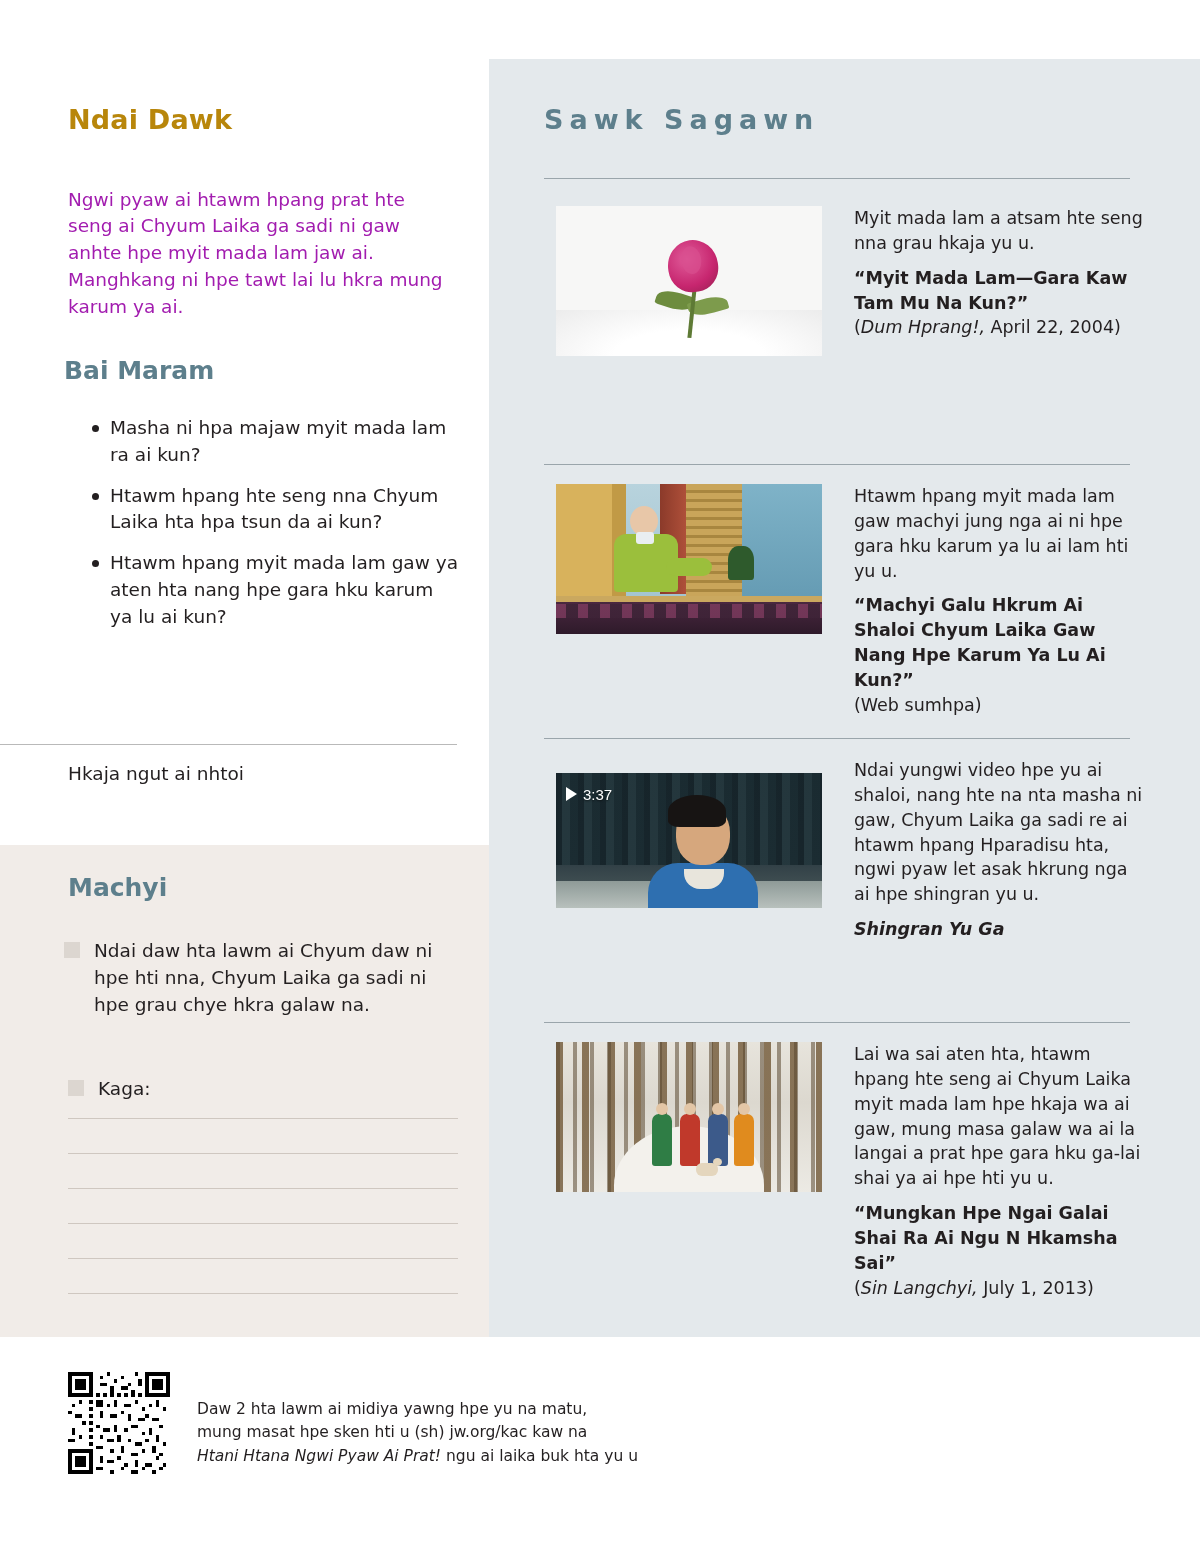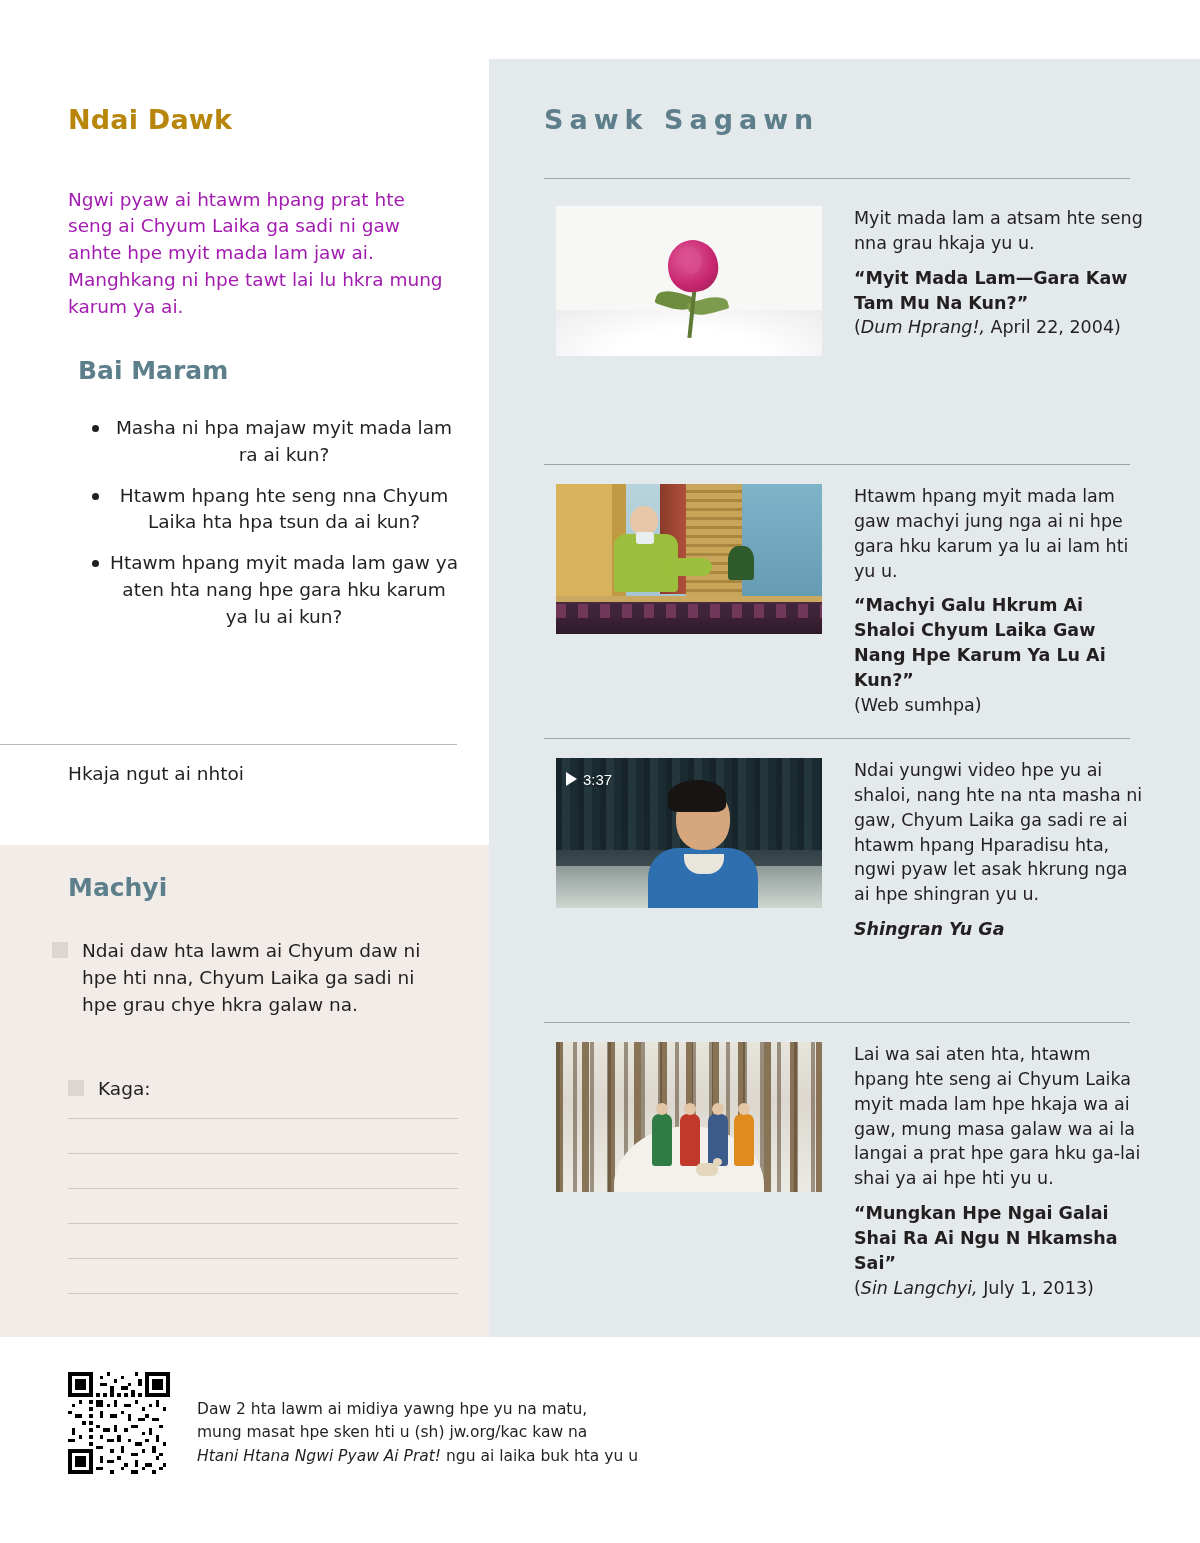--- a/index.html
+++ b/index.html
@@ -58,21 +58,21 @@
     left: 68px;
     top: 168px;
     width: 382px;
     font-size: 18.5px;
     line-height: 1.45;
     color: #a21caf;
   }
 
   h2.bai {
     position: absolute;
-    left: 78px;
+    left: 64px;
     top: 356px;
     margin: 0;
     font-size: 25px;
     font-weight: bold;
     color: #5d7f8c;
   }
 
   ul.bullets {
     position: absolute;
     left: 88px;
@@ -81,21 +81,20 @@
     margin: 0;
     padding: 0 0 0 22px;
     list-style: none;
   }
   ul.bullets li {
     position: relative;
     font-size: 18.5px;
     line-height: 1.45;
     margin-bottom: 14px;
     color: #231f20;
-    text-align: center;
   }
   ul.bullets li::before {
     content: "";
     position: absolute;
     left: -18px;
     top: 10px;
     width: 7px;
     height: 7px;
     border-radius: 50%;
     background: #231f20;
@@ -141,21 +140,21 @@
     margin-top: 4px;
     margin-right: 14px;
   }
   .check-text {
     font-size: 18.5px;
     line-height: 1.45;
     width: 350px;
     color: #231f20;
   }
 
-  #check1 { left: 52px; top: 938px; }
+  #check1 { left: 64px; top: 938px; }
   #check2 { left: 68px; top: 1076px; }
 
   .writing-lines {
     position: absolute;
     left: 68px;
     top: 1118px;
     width: 390px;
   }
   .writing-lines .wline {
     height: 1px;
@@ -274,20 +273,21 @@
   .mw-plant { position:absolute; left:172px; top:62px; width:26px; height:34px; background:#2e5a2c; border-radius:40% 40% 10% 10%; }
   .mw-flowers { position:absolute; left:0; bottom:0; width:100%; height:32px; background:linear-gradient(180deg,#4a2840,#2e1a2a); }
   .mw-flowers::after { content:""; position:absolute; left:0; top:2px; width:100%; height:14px;
     background:repeating-linear-gradient(90deg,#7e3b5f 0 10px,#3f2438 10px 22px); opacity:.8; }
   .mw-sill { position:absolute; left:0; bottom:30px; width:100%; height:8px; background:#caa85f; }
 
   .img-video {
     width: 100%; height: 100%;
     background: linear-gradient(180deg, #1f2c33 0%, #2b3a42 55%, #5c6a66 100%);
     position: relative;
+    margin-top: 15px;
   }
   .vid-trees { position:absolute; left:0; top:0; width:100%; height:92px;
     background: repeating-linear-gradient(90deg, #16242a 0 6px, #24373d 6px 14px, #1a2b31 14px 22px); opacity:.95; }
   .vid-snow { position:absolute; left:0; bottom:0; width:100%; height:42px; background:linear-gradient(180deg,#8e9a97,#cfd6d2); }
   .vid-head { position:absolute; left:120px; top:30px; width:54px; height:62px; border-radius:48% 48% 45% 45%; background:#d6a77d; }
   .vid-hair { position:absolute; left:112px; top:22px; width:58px; height:32px; border-radius:50% 50% 20% 20%; background:#171413; }
   .vid-body { position:absolute; left:92px; top:90px; width:110px; height:60px; background:#2e6fb0; border-radius:30px 30px 0 0; }
   .vid-shirt { position:absolute; left:128px; top:96px; width:40px; height:20px; background:#e8e5dc; border-radius:0 0 16px 16px; }
   .vid-badge {
     position:absolute; left:10px; top:10px; height:22px;

